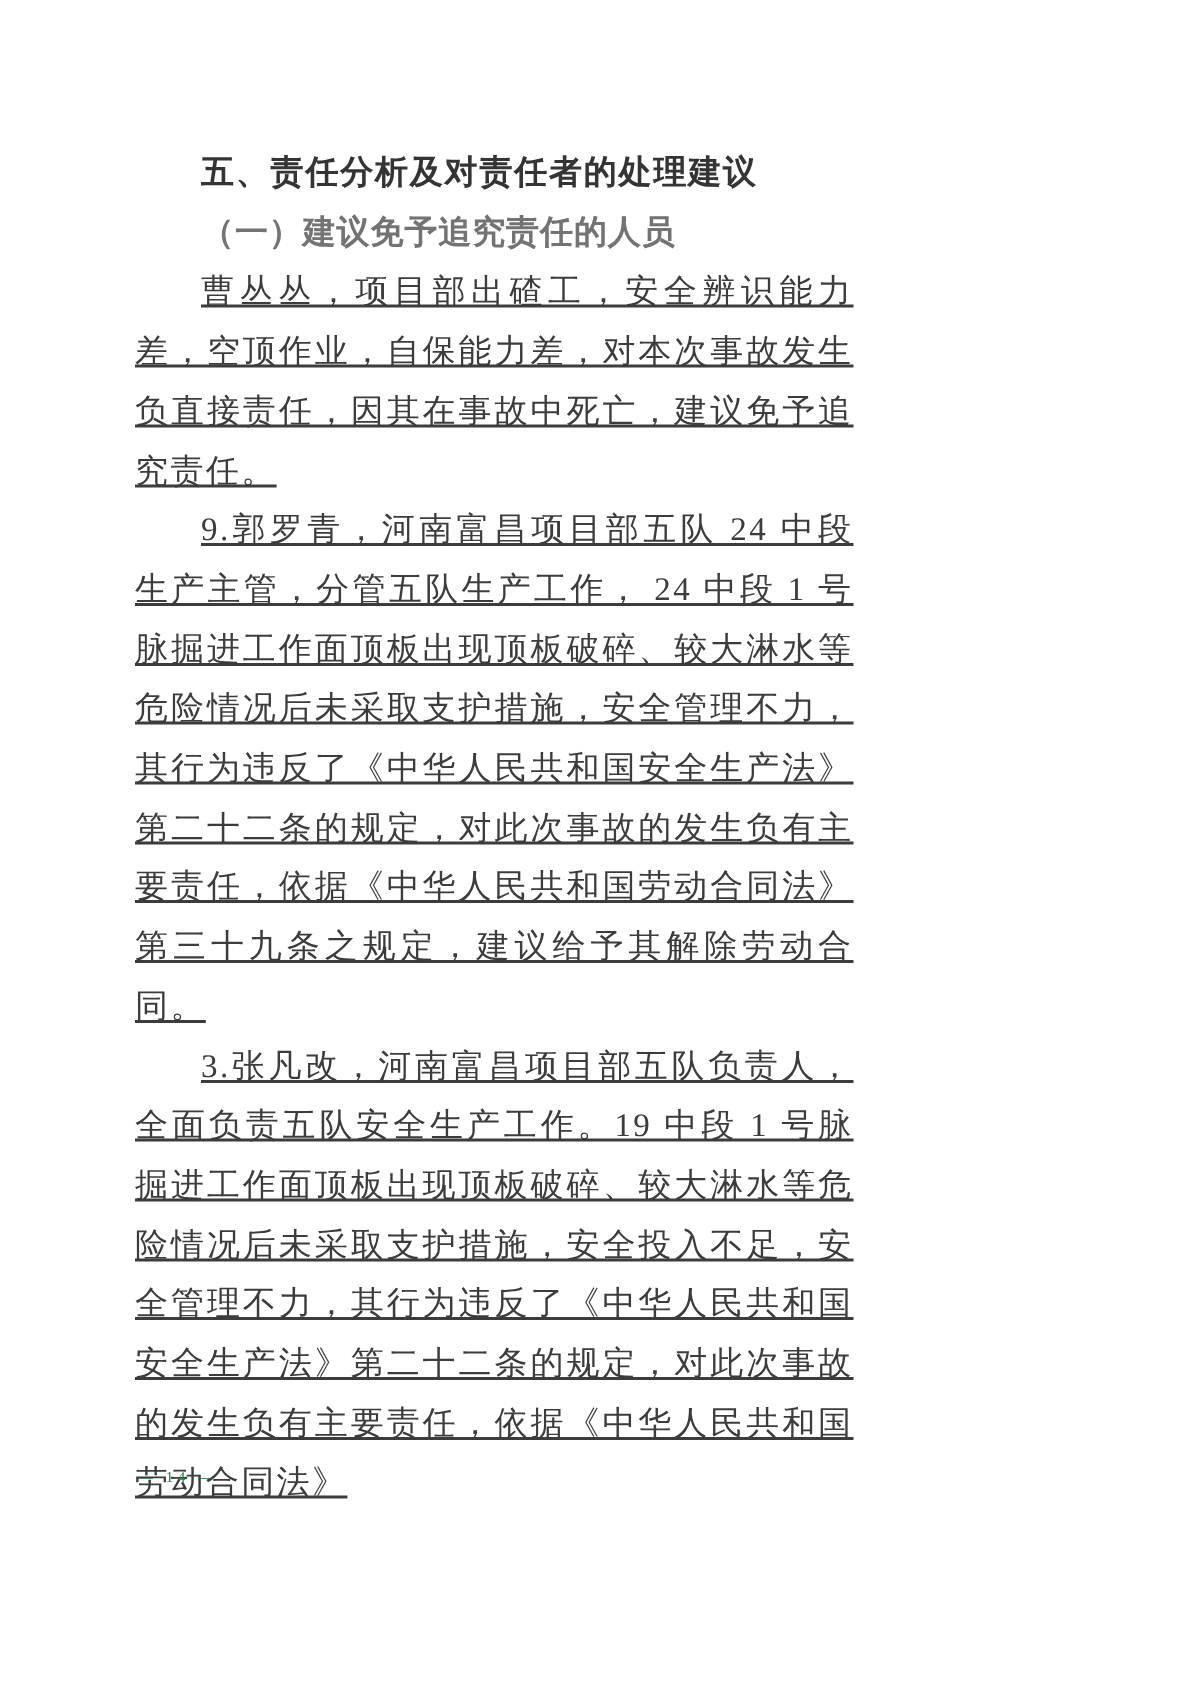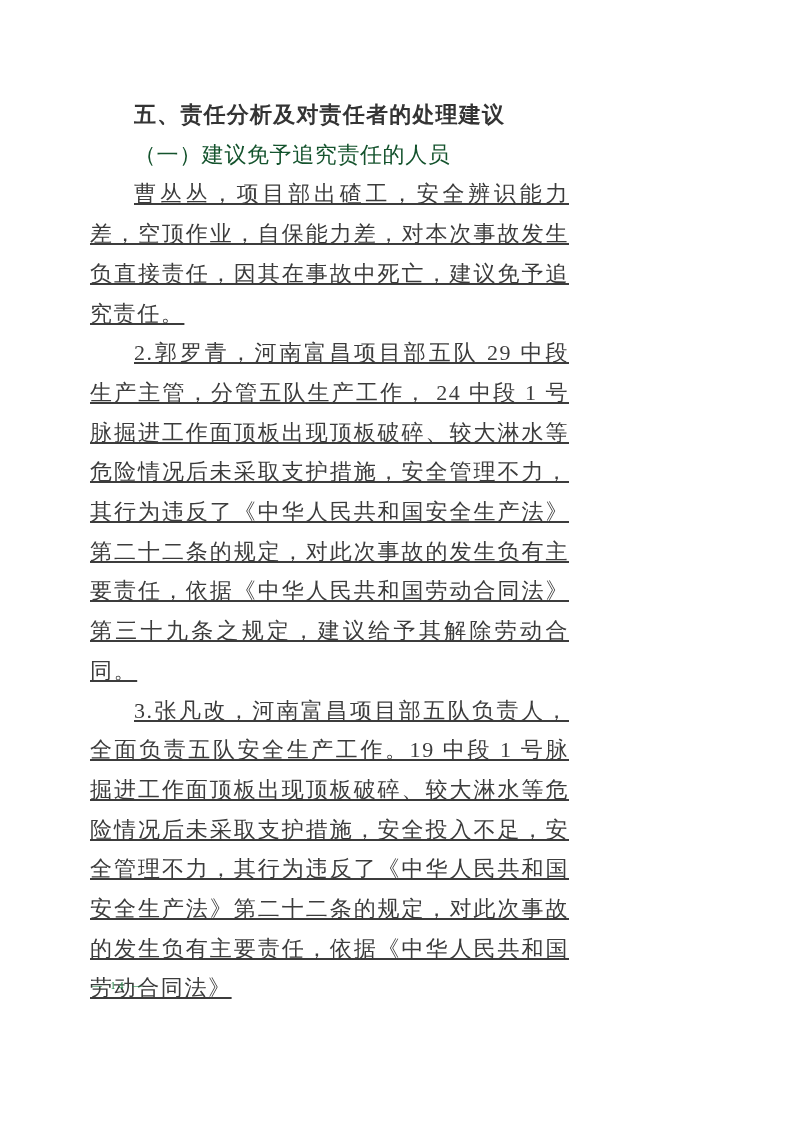--- a/index.html
+++ b/index.html
@@ -25,25 +25,25 @@
     font-weight: 700;
     text-indent: 2em;
     letter-spacing: 1.2px;
     color: #343434;
     white-space: nowrap;
   }
   .sub-heading {
     margin: 0;
     font-size: 22px;
     line-height: 39.7px;
-    font-weight: 400;
+    font-weight: 700;
     font-style: normal;
     text-indent: 2em;
     letter-spacing: 0.6px;
-    color: #14532d;
+    color: #737373;
     white-space: nowrap;
   }
   .body-para {
     margin: 0;
     font-size: 22px;
     line-height: 39.7px;
     text-indent: 2em;
     text-align: justify;
     letter-spacing: 1.6px;
     color: #3c3c3c;
@@ -71,21 +71,21 @@
 <div class="page">
 
   <h1 class="section-title">五、责任分析及对责任者的处理建议</h1>
 
   <h2 class="sub-heading">（一）建议免予追究责任的人员</h2>
 
   <p class="body-para">曹丛丛，项目部出碴工，安全辨识能力差，空顶作业，自保能力差，对本次事故发生负直接责任，因其在事故中死亡，建议免予追究责任。</p>
 
 
 
-  <p class="body-para">2.郭罗青，河南富昌项目部五队 29 中段生产主管，分管五队生产工作， 24 中段 1 号脉掘进工作面顶板出现顶板破碎、较大淋水等危险情况后未采取支护措施，安全管理不力，其行为违反了《中华人民共和国安全生产法》第二十二条的规定，对此次事故的发生负有主要责任，依据《中华人民共和国劳动合同法》第三十九条之规定，建议给予其解除劳动合同。</p>
+  <p class="body-para">9.郭罗青，河南富昌项目部五队 24 中段生产主管，分管五队生产工作， 24 中段 1 号脉掘进工作面顶板出现顶板破碎、较大淋水等危险情况后未采取支护措施，安全管理不力，其行为违反了《中华人民共和国安全生产法》第二十二条的规定，对此次事故的发生负有主要责任，依据《中华人民共和国劳动合同法》第三十九条之规定，建议给予其解除劳动合同。</p>
 
   <p class="body-para">3.张凡改，河南富昌项目部五队负责人，全面负责五队安全生产工作。19 中段 1 号脉掘进工作面顶板出现顶板破碎、较大淋水等危险情况后未采取支护措施，安全投入不足，安全管理不力，其行为违反了《中华人民共和国安全生产法》第二十二条的规定，对此次事故的发生负有主要责任，依据《中华人民共和国劳动合同法》</p>
 
   <div class="page-number">— 14 —</div>
 
   <div class="speck speck-1"></div>
   <div class="speck speck-2"></div>
 
 </div>
 

